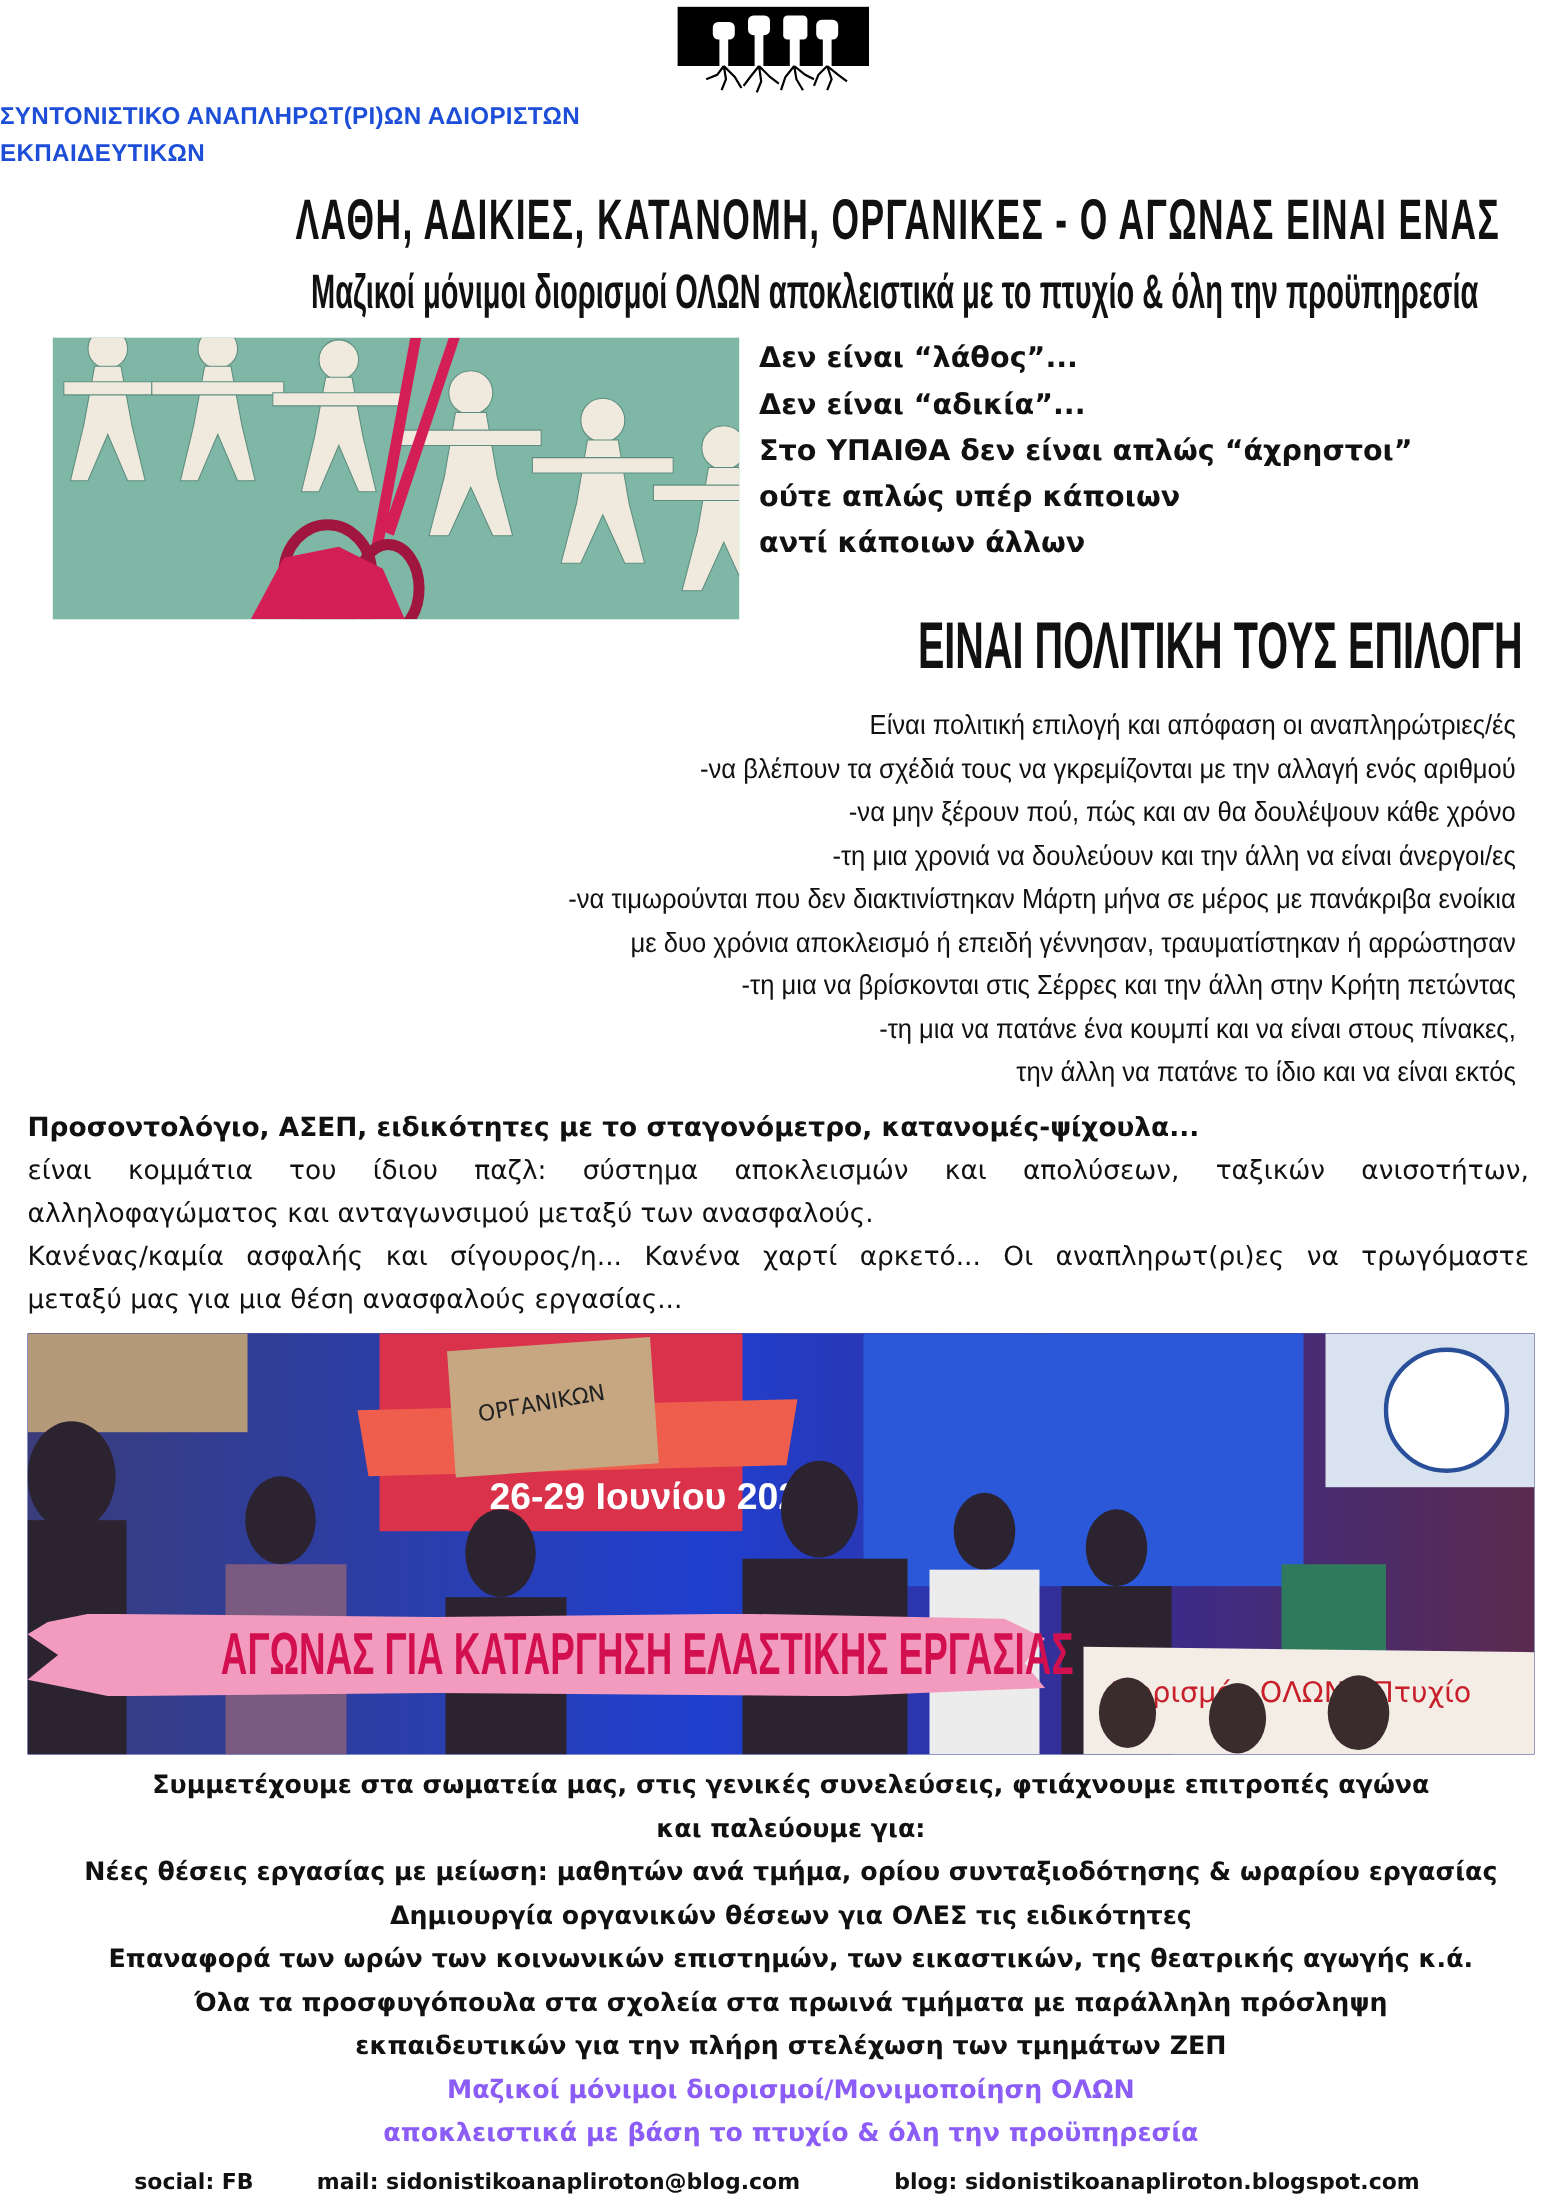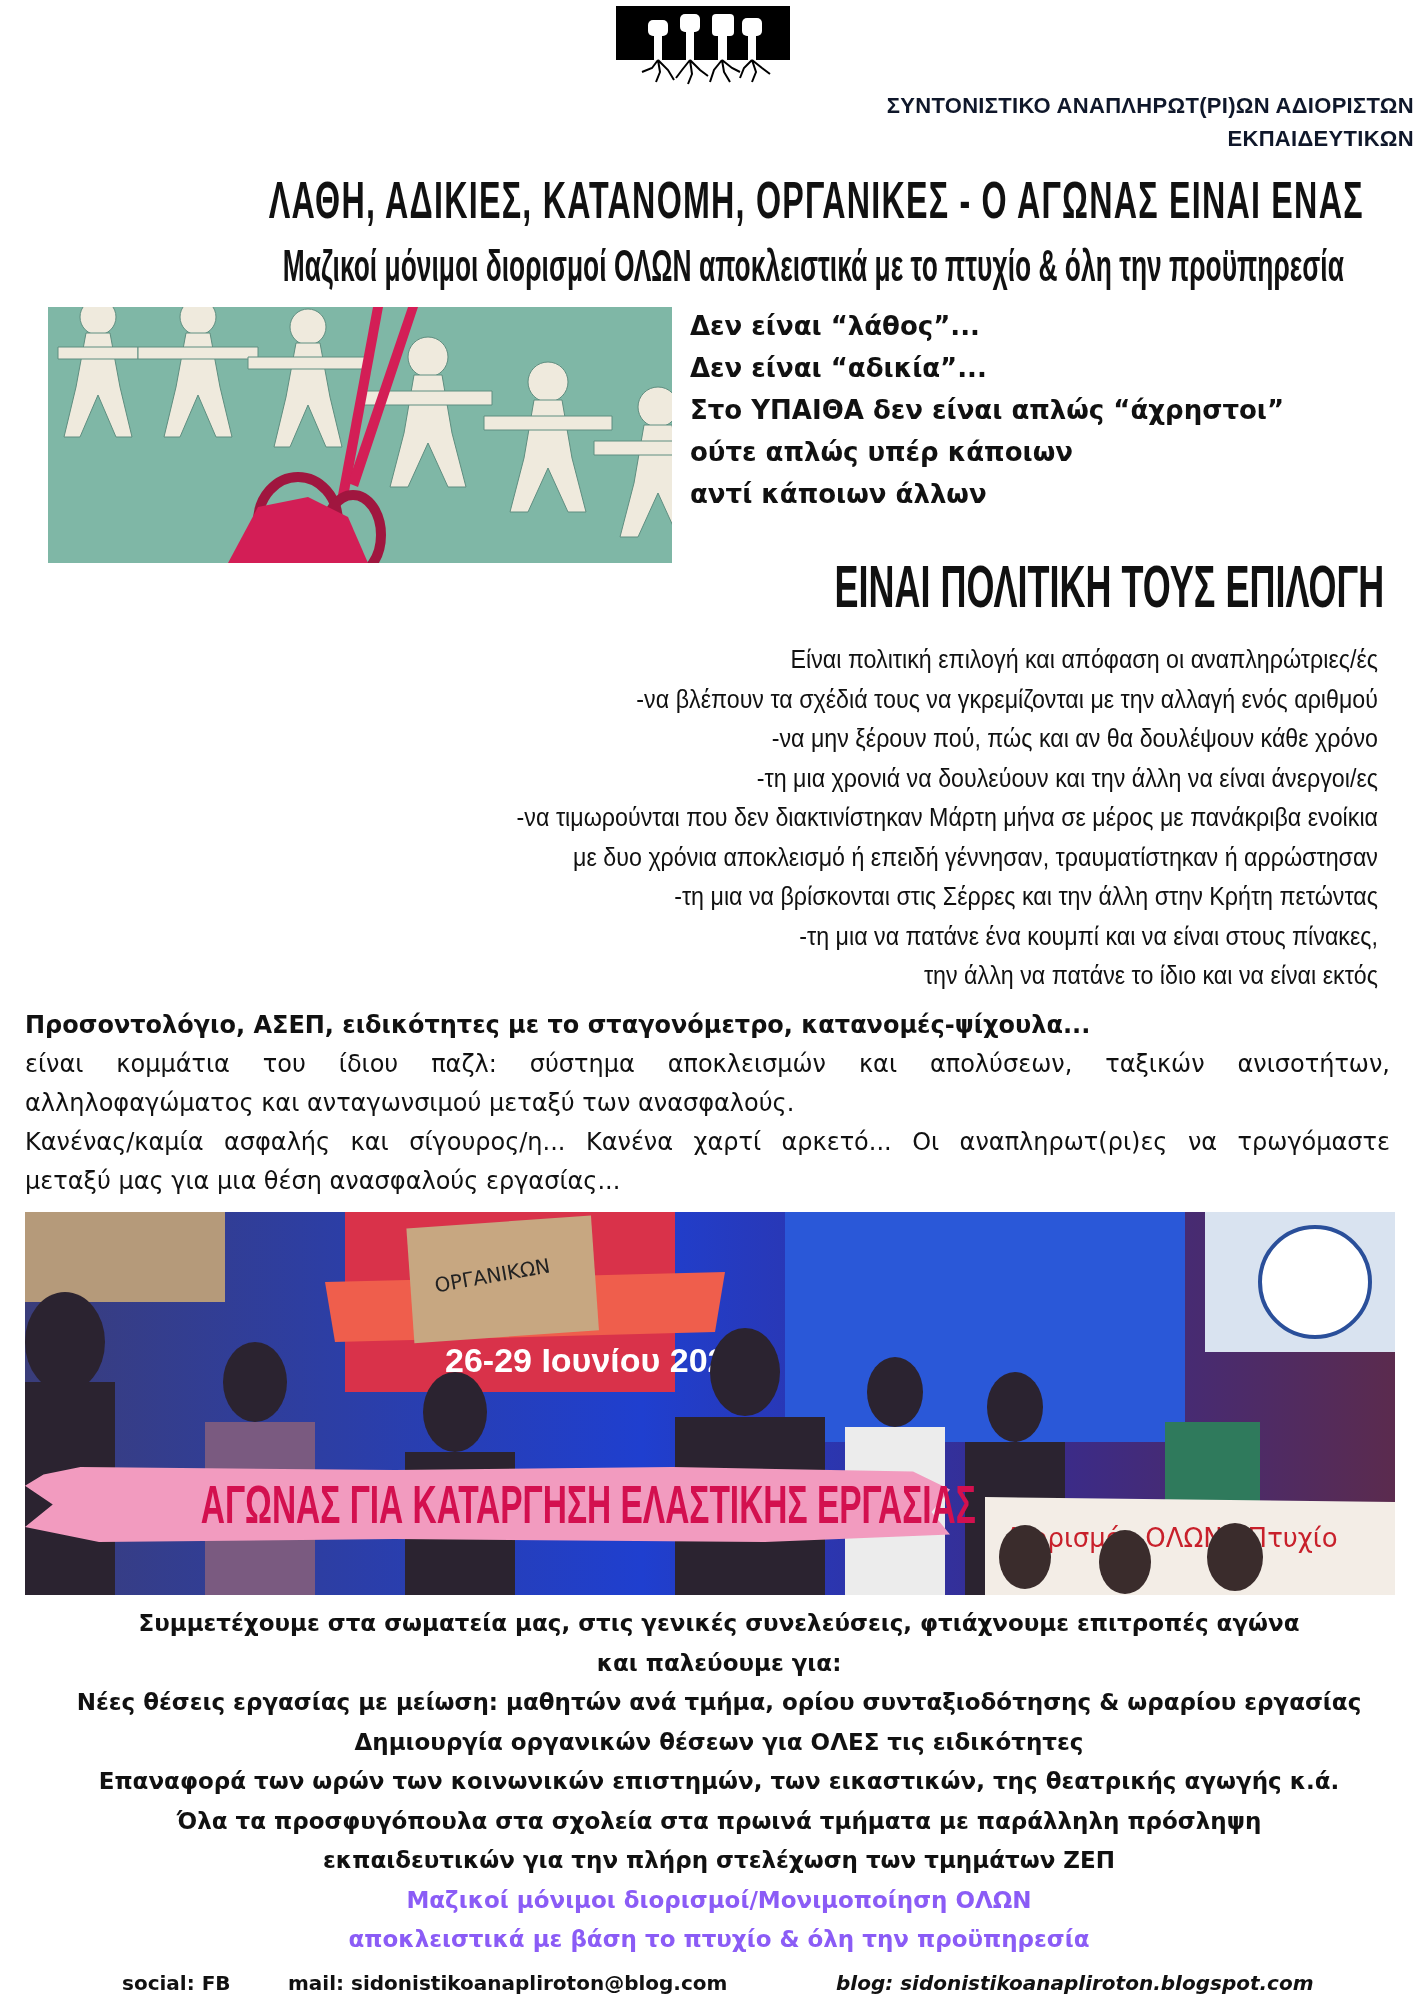--- a/index.html
+++ b/index.html
@@ -1,21 +1,21 @@
 <!DOCTYPE html>
 <html><head>
 <meta charset="utf-8">
 <style>
   html, body { margin:0; padding:0; background:#ffffff; }
   body { width:1414px; height:2000px; position:relative; overflow:hidden; font-family:"DejaVu Sans", sans-serif; color:#111; }
   .abs { position:absolute; }
 
   
   .logo { left:612px; top:6px; width:182px; height:80px; }
-  .org-title { left:0; width:1414px; text-align:right; font-family:"Liberation Sans", sans-serif; font-weight:bold; font-size:22px; letter-spacing:0.3px; color:#0f172a; }
+  .org-title { left:0; width:1414px; text-align:left; font-family:"Liberation Sans", sans-serif; font-weight:bold; font-size:22px; letter-spacing:0.3px; color:#1d4ed8; }
 
   .headline { left:0; width:1414px; text-align:center; font-family:"Liberation Sans", sans-serif; font-weight:900; font-size:52px; line-height:60px; transform:scaleX(0.62); transform-origin:center; letter-spacing:2px; white-space:nowrap; }
   .subhead { left:0; width:1414px; text-align:center; font-family:"Liberation Sans", sans-serif; font-weight:900; font-size:44px; line-height:50px; transform:scaleX(0.6); transform-origin:center; white-space:nowrap; }
 
   
   .scissors-img { left:48px; top:307px; width:624px; height:256px; background:#7fb7a6; overflow:hidden; }
 
   .intro { left:690px; top:305px; width:700px; font-family:"DejaVu Sans", sans-serif; font-weight:bold; font-size:26px; line-height:42px; }
   .intro div { white-space:nowrap; }
 
@@ -212,14 +212,14 @@
   <div>Επαναφορά των ωρών των κοινωνικών επιστημών, των εικαστικών, της θεατρικής αγωγής κ.ά.</div>
   <div>Όλα τα προσφυγόπουλα στα σχολεία στα πρωινά τμήματα με παράλληλη πρόσληψη</div>
   <div>εκπαιδευτικών για την πλήρη στελέχωση των τμημάτων ΖΕΠ</div>
   <div class="pink">Μαζικοί μόνιμοι διορισμοί/Μονιμοποίηση ΟΛΩΝ</div>
   <div class="pink">αποκλειστικά με βάση το πτυχίο &amp; όλη την προϋπηρεσία</div>
 </div>
 
 <div class="abs footer">
   <span style="left:122px;">social: FB</span>
   <span style="left:288px;">mail: sidonistikoanapliroton@blog.com</span>
-  <span style="left:836px;font-style:italic;">blog: sidonistikoanapliroton.blogspot.com</span>
+  <span style="left:813px;">blog: sidonistikoanapliroton.blogspot.com</span>
 </div>
 
 </body></html>

